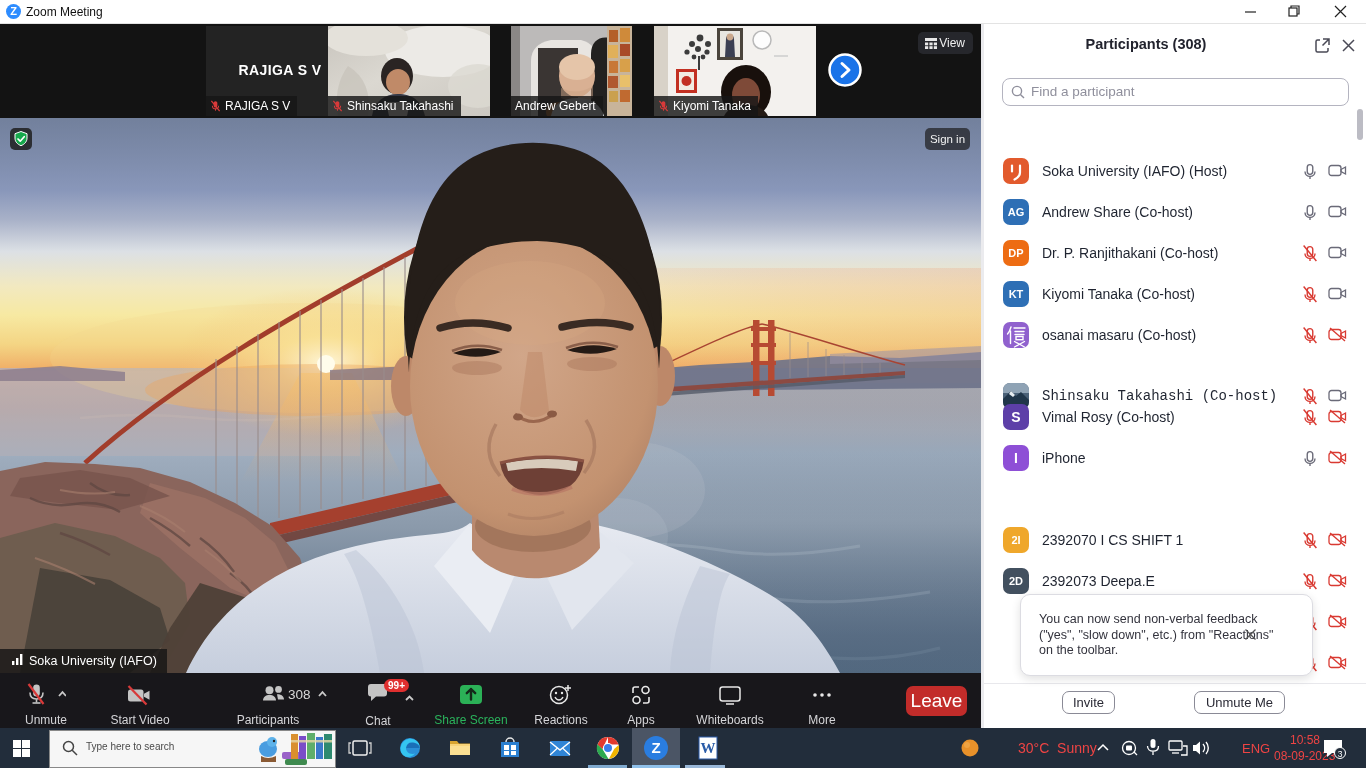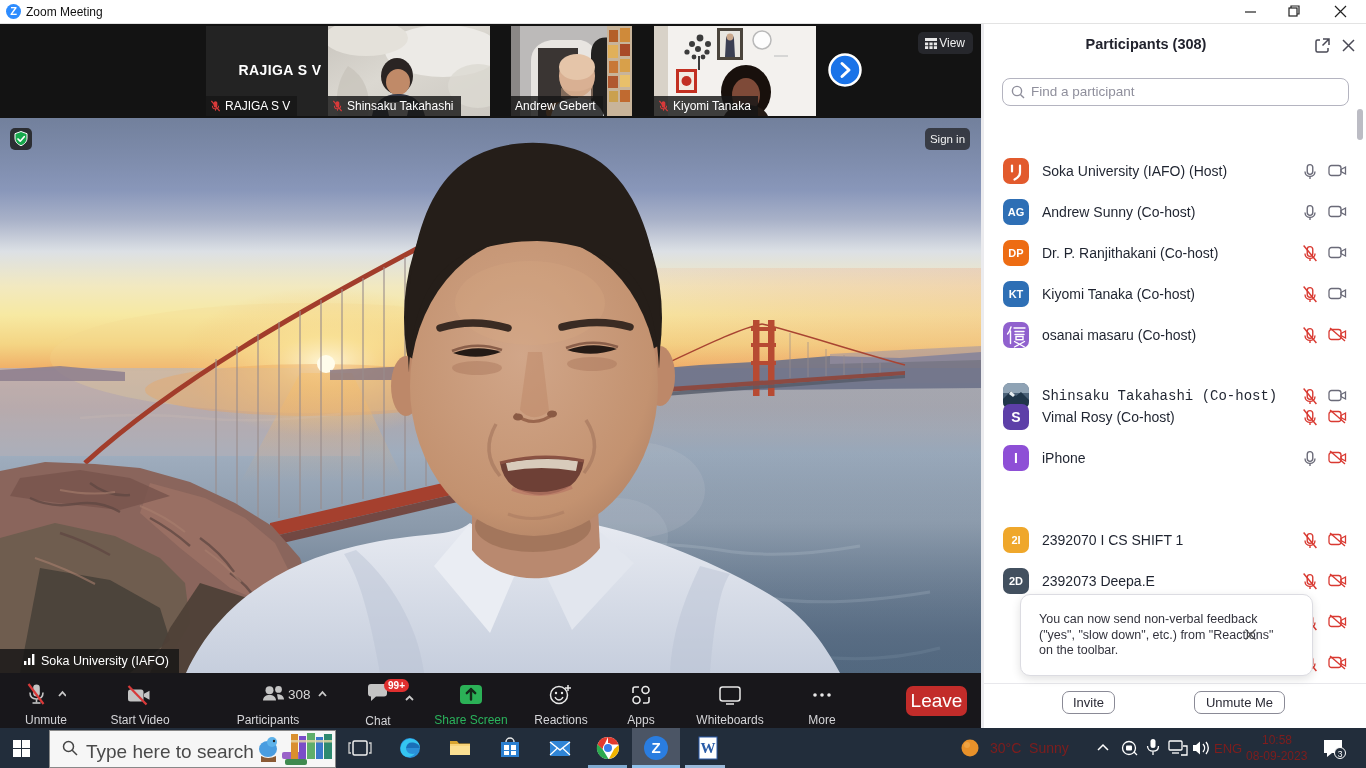--- a/index.html
+++ b/index.html
@@ -17,21 +17,21 @@
   .namelabel { position:absolute; left:0; bottom:0; background:rgba(22,22,22,.82); color:#fff;
      font-size:12px; height:20px; line-height:20px; padding:0 7px 0 4px; white-space:nowrap; }
   .namelabel svg { vertical-align:-2px; margin-right:4px; }
 
   
   #mainvideo { left:0; top:118px; width:981px; height:555px; background:#8ba0b8; }
   #mainvideo svg { filter:blur(.7px); }
   #signin { left:925px; top:128px; width:45px; height:22px; background:rgba(35,35,38,.75);
      border-radius:5px; color:#f2f2f2; font-size:11.5px; text-align:center; line-height:22px; }
   #sokalabel { left:0px; top:649px; height:24px; background:rgba(20,20,20,.8); color:#fff;
-     font-size:12.5px; line-height:24px; padding:0 10px 0 24px; }
+     font-size:12.5px; line-height:24px; padding:0 10px 0 12px; }
 
   
   #toolbar { left:0; top:673px; width:981px; height:55px; background:#18171b; color:#dcdcdd; }
   .tb { position:absolute; top:10px; text-align:center; font-size:12px; color:#d5d5d8; }
   .tb .lab { margin-top:3px; }
   #leavebtn { left:906px; top:686px; width:61px; height:30px; background:#c22c2a; border-radius:7px;
      color:#fff; font-size:19px; text-align:center; line-height:30px; }
 
   
   #panel { left:981px; top:24px; width:385px; height:704px; background:#fff; border-left:3px solid #ebebee; }
@@ -47,23 +47,23 @@
   #toast { left:1020px; top:594px; width:293px; height:82px; background:#fff; border:1px solid #dcdce2;
      border-radius:10px; box-shadow:0 3px 10px rgba(0,0,0,.12); font-size:12.5px; color:#33333d;
      line-height:15.5px; padding:17px 0 0 18px; }
   .footbtn { position:absolute; top:691px; height:23px; border:1px solid #8a8a96; border-radius:7px;
      background:#fff; color:#2a2a35; font-size:13px; text-align:center; line-height:21px; }
   #scrollthumb { left:1357px; top:109px; width:6px; height:31px; background:#bcbcc4; border-radius:3px; }
 
   
   #taskbar { left:0; top:728px; width:1366px; height:40px; background:#222d3b; }
   #tsearch { left:49px; top:730px; width:287px; height:38px; background:#f6f6f6; border:1px solid #888; }
-  #tsearch span { position:absolute; left:36px; top:10px; font-size:19px; color:#4a4a4a;text-align:right; }
+  #tsearch span { position:absolute; left:36px; top:10px; font-size:10px; color:#4a4a4a;text-align:right; }
   .tbicon { position:absolute; top:736px; width:24px; height:24px; }
-  .traytxt { position:absolute; color:#7f1d1d; font-size:13px; }
+  .traytxt { position:absolute; color:#ef4444; font-size:13px;margin-left:28px; }
 </style>
 </head>
 <body>
 <div id="stage">
 
   <div id="titlebar" class="abs"></div>
   <div class="abs zlogo" style="left:6px;top:4px;width:15px;height:15px;border-radius:50%;background:#2d8cff;color:#fff;font-weight:bold;font-size:11px;text-align:center;line-height:15px;">Z</div>
   <div class="abs" style="left:26px;top:5px;font-size:12px;color:#111;">Zoom Meeting</div>
 
   <svg class="abs" style="left:1243px;top:3px" width="110" height="18" viewBox="0 0 110 18">
@@ -502,21 +502,21 @@
         <path d="M2.8 8c0 2.7 2 4.6 4.7 4.6s4.7-1.9 4.7-4.6" fill="none" stroke="#6a6a78" stroke-width="1.3"></path>
         <line x1="7.5" y1="12.6" x2="7.5" y2="15" stroke="#6a6a78" stroke-width="1.3"></line>
       </svg>
     <svg class="pic2" width="19" height="15" viewBox="0 0 19 15">
         <rect x="1" y="2.5" width="12" height="10" rx="2.5" fill="none" stroke="#6a6a78" stroke-width="1.3"></rect>
         <path d="M13,6.5 l4.5,-2.5 v7 l-4.5,-2.5 Z" fill="none" stroke="#6a6a78" stroke-width="1.3"></path>
       </svg>
   </div>
   <div class="prow" style="top:192px;">
     <div class="pav" style="background:#2e6fb5;">AG</div>
-      <div class="pname">Andrew Sunny (Co-host)</div>
+      <div class="pname">Andrew Share (Co-host)</div>
     <svg class="pic1" width="16" height="17" viewBox="0 0 15 16">
         <path d="M7.5 1.5c-1.5 0-2.6 1.1-2.6 2.6v4c0 1.5 1.1 2.6 2.6 2.6s2.6-1.1 2.6-2.6v-4c0-1.5-1.1-2.6-2.6-2.6z" fill="none" stroke="#6a6a78" stroke-width="1.3"></path>
         <path d="M2.8 8c0 2.7 2 4.6 4.7 4.6s4.7-1.9 4.7-4.6" fill="none" stroke="#6a6a78" stroke-width="1.3"></path>
         <line x1="7.5" y1="12.6" x2="7.5" y2="15" stroke="#6a6a78" stroke-width="1.3"></line>
       </svg>
     <svg class="pic2" width="19" height="15" viewBox="0 0 19 15">
         <rect x="1" y="2.5" width="12" height="10" rx="2.5" fill="none" stroke="#6a6a78" stroke-width="1.3"></rect>
         <path d="M13,6.5 l4.5,-2.5 v7 l-4.5,-2.5 Z" fill="none" stroke="#6a6a78" stroke-width="1.3"></path>
       </svg>
   </div>

